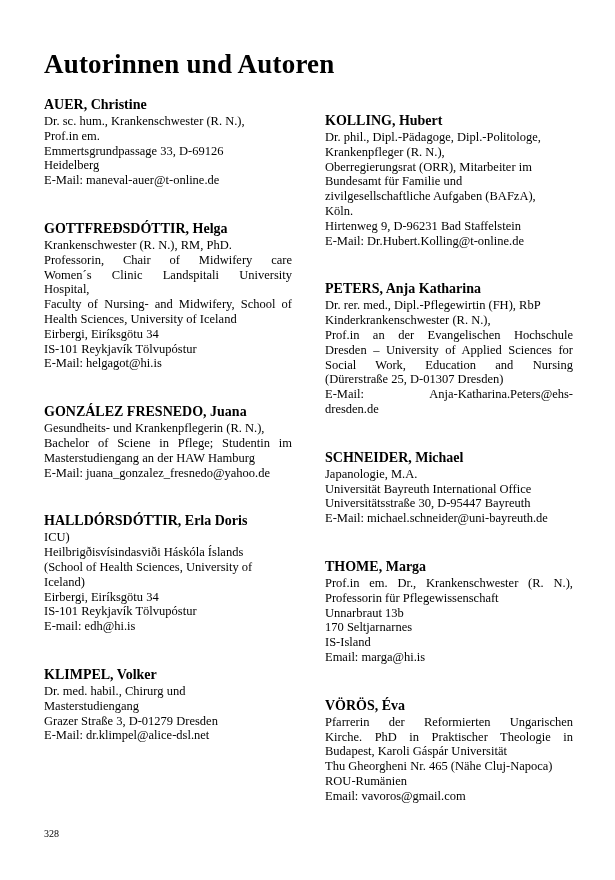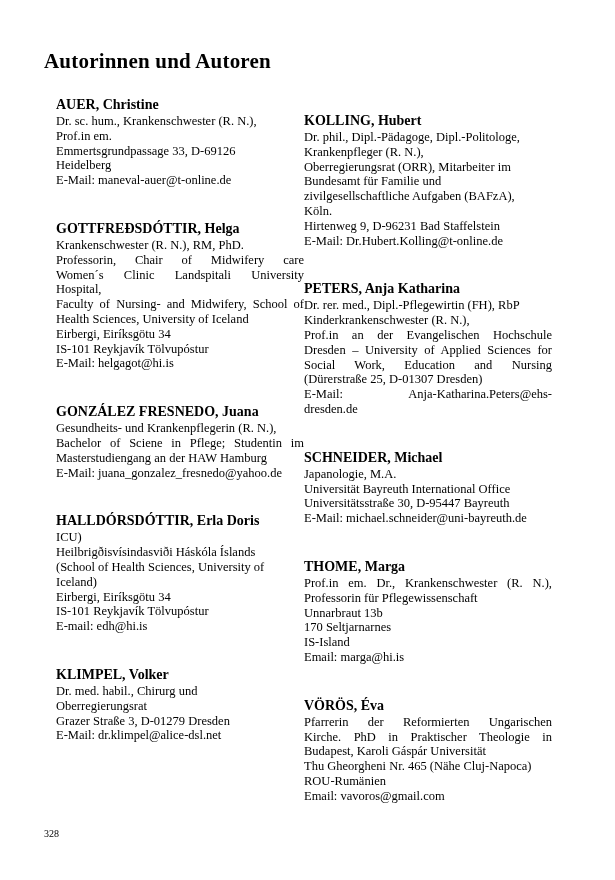--- a/index.html
+++ b/index.html
@@ -15,30 +15,31 @@
     background: #ffffff;
     color: #000000;
     font-family: "Liberation Serif", serif;
     overflow: hidden;
   }
   .title {
     position: absolute;
     left: 44px;
     top: 49px;
     margin: 0;
-    font-size: 21px;
+    font-size: 27px;
     font-weight: bold;
     letter-spacing: 0.2px;
   }
   .columns {
     position: absolute;
-    left: 56px;
+    left: 44px;
     top: 96px;
     width: 529px;
     display: flex;
+    gap: 33px;
     align-items: flex-start;
   }
   .col {
     width: 248px;
     flex: 0 0 248px;
   }
   .col-right {
     padding-top: 16px;
   }
   .entry {
@@ -109,21 +110,21 @@
           <div class="line">Heilbrigðisvísindasviði Háskóla Íslands</div>
           <div class="line">(School of Health Sciences, University of</div>
           <div class="line">Iceland)</div>
           <div class="line">Eirbergi, Eiríksgötu 34</div>
           <div class="line">IS-101 Reykjavík Tölvupóstur</div>
           <div class="line">E-mail: edh@hi.is</div>
         </section>
         <section class="entry">
           <h2 class="entry-name">KLIMPEL, Volker</h2>
           <div class="line">Dr. med. habil., Chirurg und</div>
-          <div class="line">Oberregierungsrat</div>
+          <div class="line">Masterstudiengang</div>
           <div class="line">Grazer Straße 3, D-01279 Dresden</div>
           <div class="line">E-Mail: dr.klimpel@alice-dsl.net</div>
         </section>
       </div>
     <div class="col col-right">
         <section class="entry">
           <h2 class="entry-name">KOLLING, Hubert</h2>
           <div class="line">Dr. phil., Dipl.-Pädagoge, Dipl.-Politologe,</div>
           <div class="line">Krankenpfleger (R. N.),</div>
           <div class="line">Oberregierungsrat (ORR), Mitarbeiter im</div>

